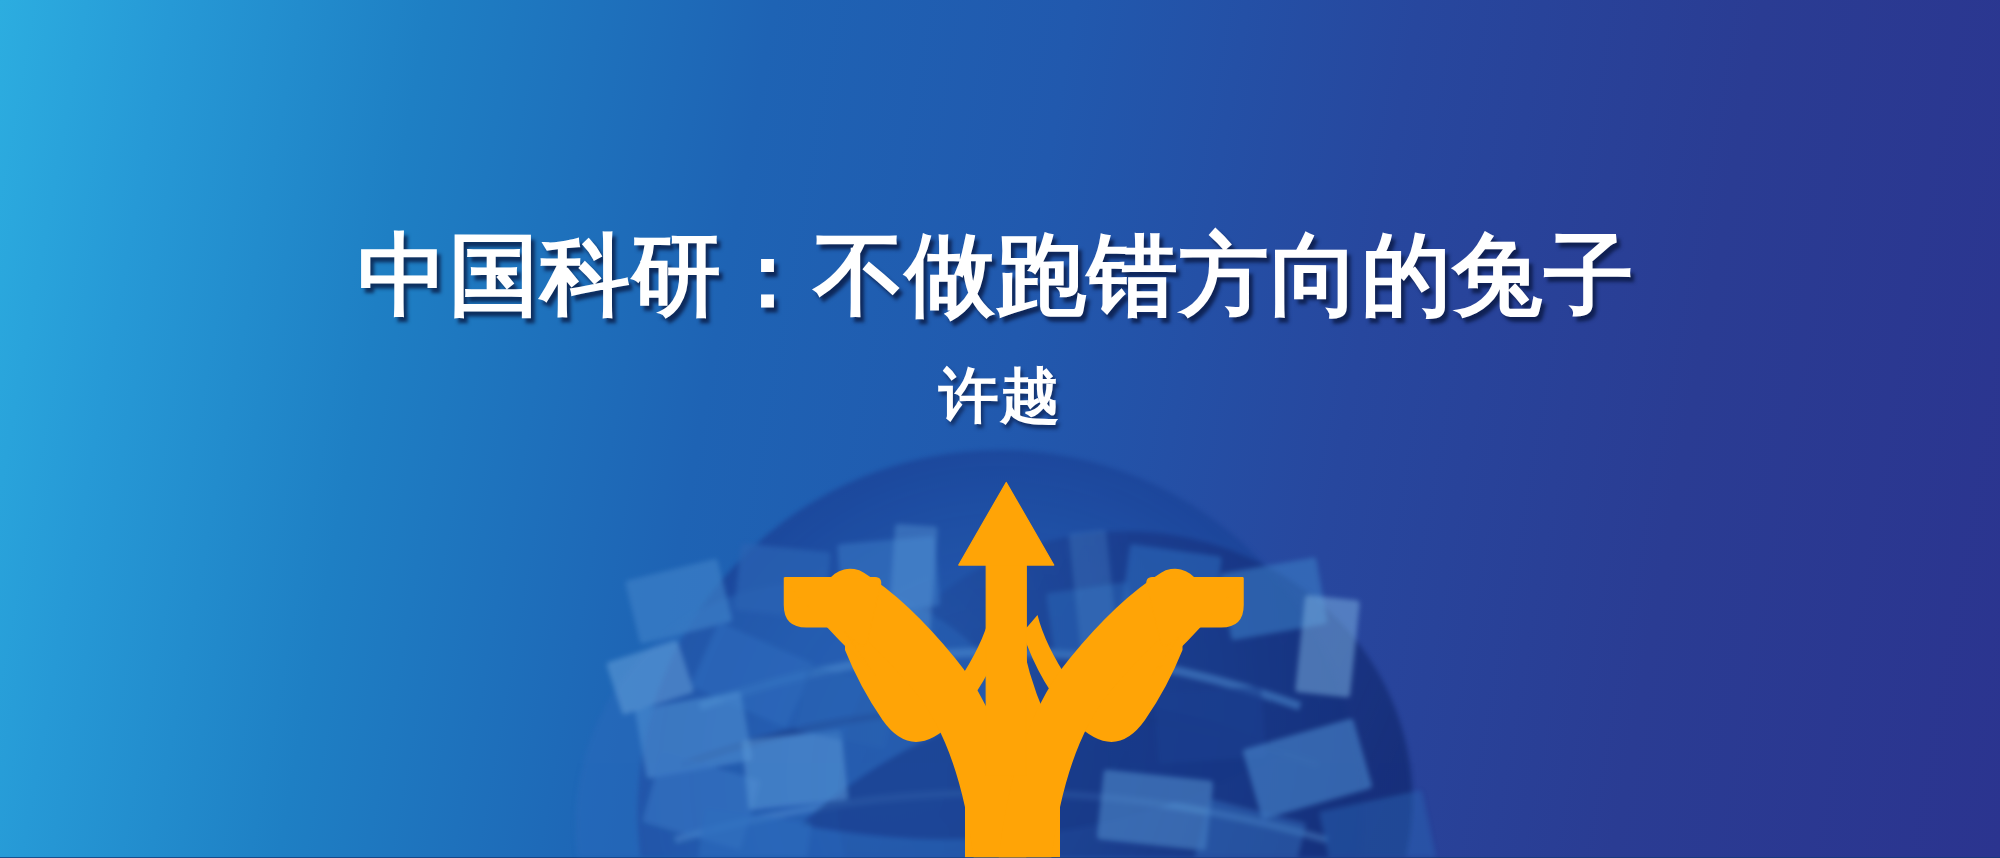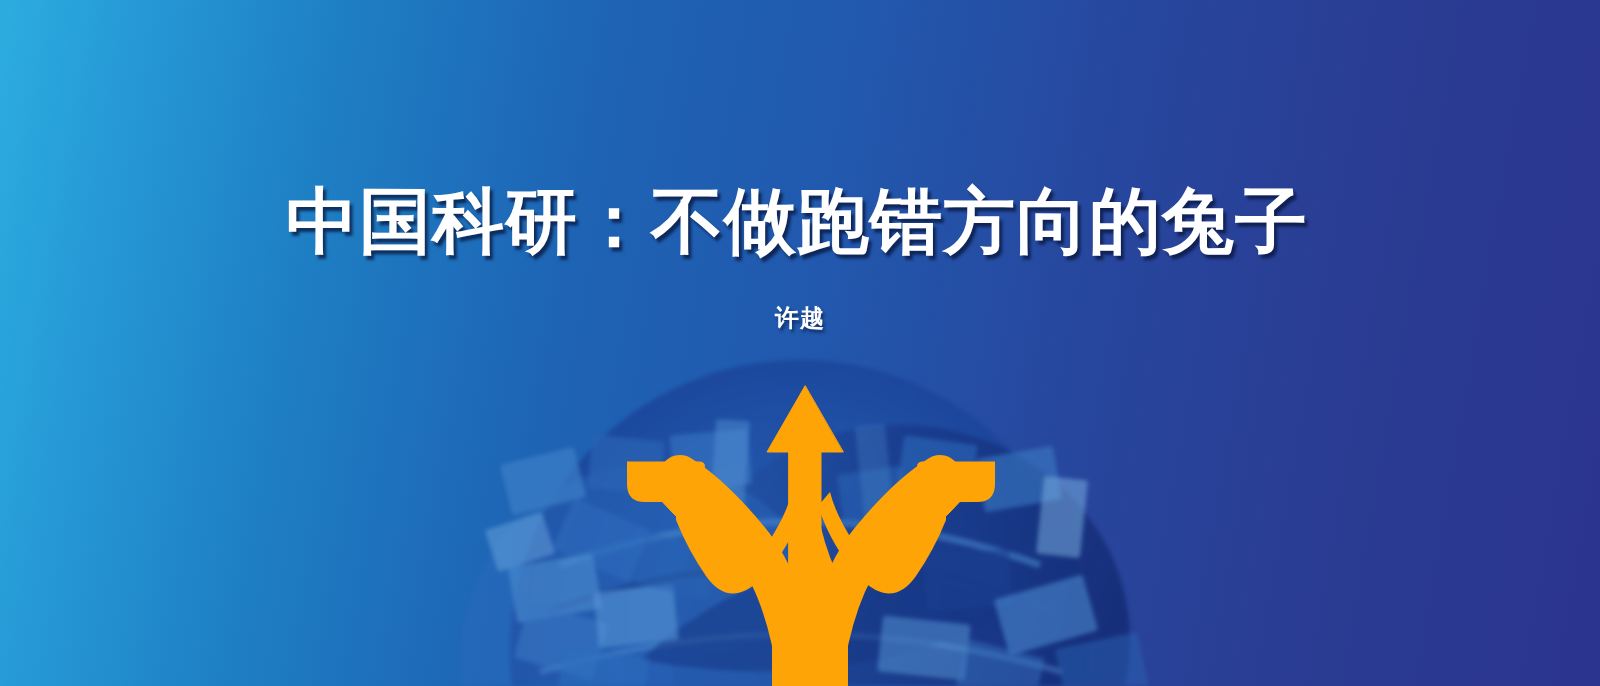--- a/index.html
+++ b/index.html
@@ -67,21 +67,21 @@
     color: #ffffff;
     letter-spacing: 1px;
     text-shadow: 3px 4px 3px rgba(8, 22, 60, 0.75);
     white-space: nowrap;
   }
   .slide-subtitle {
     position: absolute;
     left: 0;
     right: 0;
     top: 296px;
-    font-size: 24px;
+    font-size: 48px;
     line-height: 44px;
     font-weight: bold;
     color: #ffffff;
     letter-spacing: 1px;
     text-shadow: 2px 3px 3px rgba(8, 22, 60, 0.6);
     white-space: nowrap;
   }
 </style>
 </head>
 <body>

